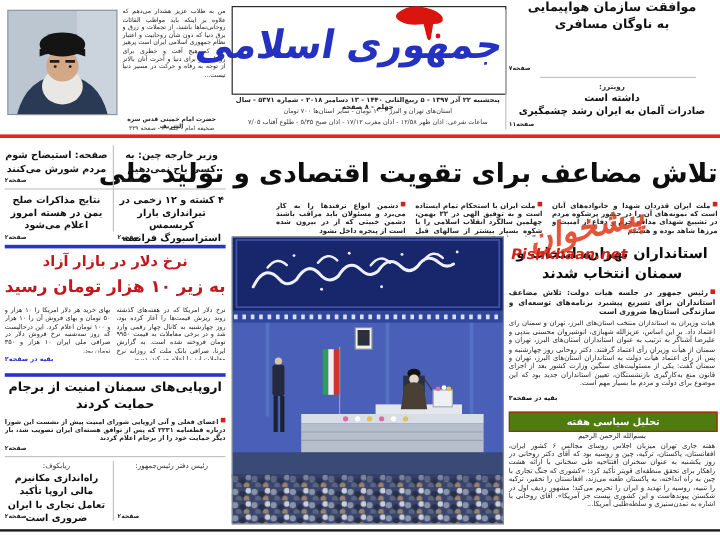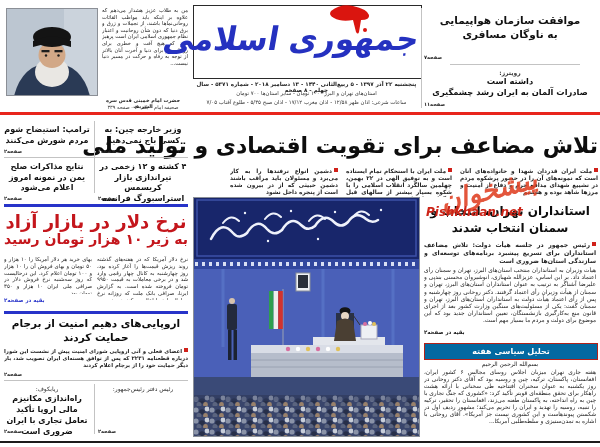--- a/index.html
+++ b/index.html
@@ -53,21 +53,21 @@
         <path d="M4 8 Q14 0 26 3 Q40 6 42 12 Q43 17 34 17 L32 29 Q31 32 29 29 L26 17 Q14 19 7 15 Q1 12 4 8 Z" fill="#da150f"></path>
         <circle cx="38" cy="27" r="2" fill="#da150f"></circle>
       </svg>
     </div>
   </div>
   <div class="abs c b" style="left:193px;top:81px;width:227px;font-size:5.6px;color:#222">پنجشنبه ۲۲ آذر ۱۳۹۷ - ۵ ربیع‌الثانی ۱۴۴۰ - ۱۳ دسامبر ۲۰۱۸ - شماره ۵۳۷۱ - سال چهلم - ۸ صفحه</div>
   <div class="abs c" style="left:193px;top:90px;width:227px;font-size:5.4px;color:#333">استان‌های تهران و البرز ۱۰۰۰ تومان - سایر استان‌ها ۷۰۰ تومان</div>
   <div class="abs c" style="left:193px;top:99px;width:227px;font-size:5.4px;color:#333">ساعات شرعی: اذان ظهر ۱۲/۵۸ - اذان مغرب ۱۷/۱۲ - اذان صبح ۵/۳۵ - طلوع آفتاب ۷/۰۵</div>
   <div class="abs rule-gray" style="left:421px;top:8px;width:1px;height:100px"></div>
 
-  <div class="abs c b" style="left:424px;top:14px;width:172px;font-size:10.5px;line-height:13.5px;color:#111">
+  <div class="abs c b" style="left:424px;top:0;width:172px;font-size:10.5px;line-height:13.5px;color:#111">
     <div>موافقت سازمان هواپیمایی</div>
     <div>به ناوگان مسافری</div>
   </div>
   <div class="abs pg" style="left:424px;top:54px;width:40px">صفحه۷</div>
   <div class="abs rule-gray" style="left:450px;top:64px;width:130px;height:1px"></div>
   <div class="abs c b kick" style="left:424px;top:69px;width:172px;font-size:6px">رویترز:</div>
   <div class="abs c b" style="left:424px;top:76px;width:172px;font-size:8.3px;line-height:11px;color:#111">
     <div>داشته است</div>
     <div>صادرات آلمان به ایران رشد چشمگیری</div>
   </div>
@@ -148,55 +148,55 @@
 
   <div class="abs b" style="left:428px;top:176px;width:110px;font-size:27px;color:#e04428;opacity:.9;transform:rotate(-14deg);font-style:italic;z-index:9">پیشخوان</div>
   <div class="abs b" style="left:426px;top:205px;width:120px;font-size:12px;color:#cc2418;font-style:italic;direction:ltr;z-index:9">Pishkhaan.net</div>
 
   <div class="abs rule-gray" style="left:94px;top:121px;width:1px;height:72px"></div>
   <div class="abs rule-gray" style="left:4px;top:157px;width:184px;height:1px"></div>
 
   <div class="abs c b" style="left:98px;top:124px;width:90px;font-size:8px;line-height:11px;color:#111">وزیر خارجه چین: به کسی باج نمی‌دهیم</div>
   <div class="abs pg" style="left:98px;top:148px;width:90px">صفحه۲</div>
 
-  <div class="abs c b" style="left:4px;top:124px;width:86px;font-size:8px;line-height:11px;color:#111">ترامپ: استیضاح شوم مردم شورش می‌کنند</div>
+  <div class="abs c b" style="left:4px;top:124px;width:86px;font-size:8px;line-height:11px;color:#111">صفحه: استیضاح شوم مردم شورش می‌کنند</div>
   <div class="abs pg" style="left:4px;top:148px;width:86px">صفحه۲</div>
 
   <div class="abs c b" style="left:98px;top:162px;width:90px;font-size:8px;line-height:10.5px;color:#111">۴ کشته و ۱۲ زخمی در تیراندازی بازار کریسمس استراسبورگ فرانسه</div>
   <div class="abs pg" style="left:98px;top:195px;width:90px">صفحه۲</div>
 
-  <div class="abs c b" style="left:4px;top:162px;width:86px;font-size:8px;line-height:10.5px;color:#111">نتایج مذاکرات صلح یمن در نمونه امروز اعلام می‌شود</div>
+  <div class="abs c b" style="left:4px;top:162px;width:86px;font-size:8px;line-height:10.5px;color:#111">نتایج مذاکرات صلح یمن در هسته امروز اعلام می‌شود</div>
   <div class="abs pg" style="left:4px;top:195px;width:86px">صفحه۲</div>
 
   <div class="abs rule-blue" style="left:4px;top:204px;width:184px;height:3px"></div>
-  <div class="abs c b nw h-red" style="left:4px;top:211px;width:184px;font-size:18px">نرخ دلار در بازار آزاد</div>
+  <div class="abs c b nw h-red" style="left:4px;top:211px;width:184px;font-size:12px">نرخ دلار در بازار آزاد</div>
   <div class="abs c b nw h-red" style="left:4px;top:231px;width:184px;font-size:14px">به زیر ۱۰ هزار تومان رسید</div>
   <div class="abs j ov" style="left:97px;top:256px;width:91px;height:44px;font-size:5.4px;line-height:6.8px;color:#222">نرخ دلار آمریکا که در هفته‌های گذشته روند ریزش قیمت‌ها را آغاز کرده بود، روز چهارشنبه به کانال چهار رقمی وارد شد و در برخی معاملات به قیمت ۹۹۵۰ تومان فروخته شده است. به گزارش ایرنا، صرافی بانک ملت که روزانه نرخ معاملات ارز را اعلام می‌کند، دیروز</div>
   <div class="abs j ov" style="left:4px;top:256px;width:88px;height:38px;font-size:5.4px;line-height:6.8px;color:#222">بهای خرید هر دلار آمریکا را ۱۰ هزار و ۵۰ تومان و بهای فروش آن را ۱۰ هزار و ۱۰۰ تومان اعلام کرد. این درحالیست که روز سه‌شنبه نرخ فروش دلار در صرافی ملی ایران ۱۰ هزار و ۳۵۰ تومان بود.</div>
   <div class="abs b blue-more" style="left:4px;top:297px;width:88px;font-size:5.4px;text-align:left">بقیه در صفحه۲</div>
 
   <div class="abs rule-blue" style="left:4px;top:311px;width:184px;height:3px"></div>
-  <div class="abs c b" style="left:4px;top:317px;width:184px;font-size:10.5px;line-height:13.5px;color:#0d0d0d">اروپایی‌های دهیم امنیت از برجام حمایت کردند</div>
+  <div class="abs c b" style="left:4px;top:317px;width:184px;font-size:10.5px;line-height:13.5px;color:#0d0d0d">اروپایی‌های سمنان امنیت از برجام حمایت کردند</div>
   <div class="abs j b sq ov" style="left:4px;top:348px;width:184px;height:21px;font-size:5.4px;line-height:6.8px;color:#222">اعضای فعلی و آتی اروپایی شورای امنیت پیش از نشست این شورا درباره قطعنامه ۲۲۳۱ که پس از توافق هسته‌ای ایران تصویب شد، بار دیگر حمایت خود را از برجام اعلام کردند</div>
   <div class="abs pg" style="left:4px;top:371px;width:40px">صفحه۲</div>
 
   <div class="abs rule-gray" style="left:4px;top:380px;width:184px;height:1px"></div>
   <div class="abs rule-gray" style="left:94px;top:384px;width:1px;height:50px"></div>
 
   <div class="abs c kick" style="left:98px;top:385px;width:90px;font-size:6px">رئیس دفتر رئیس‌جمهور:</div>
   <div class="abs pg" style="left:98px;top:428px;width:90px">صفحه۲</div>
 
   <div class="abs c kick" style="left:4px;top:385px;width:86px;font-size:6px">ریابکوف:</div>
   <div class="abs c b" style="left:4px;top:393px;width:86px;font-size:8px;line-height:11px;color:#111">راه‌اندازی مکانیزم مالی اروپا تأکید تعامل تجاری با ایران ضروری است</div>
   <div class="abs pg" style="left:4px;top:428px;width:86px">صفحه۲</div>
 
   <div class="abs c b" style="left:424px;top:203px;width:172px;font-size:12px;line-height:16.5px;color:#0d0d0d">استانداران تهران، انتخاب و سمنان انتخاب شدند</div>
   <div class="abs j b sq ov" style="left:424px;top:241px;width:172px;height:24px;font-size:6.2px;line-height:7.8px;color:#222">رئیس جمهور در جلسه هیأت دولت: تلاش مضاعف استانداران برای تسریع پیشبرد برنامه‌های توسعه‌ای و سازندگی استان‌ها ضروری است</div>
   <div class="abs j ov" style="left:424px;top:267px;width:172px;height:60px;font-size:5.8px;line-height:7.2px;color:#222">هیأت وزیران به استانداران منتخب استان‌های البرز، تهران و سمنان رأی اعتماد داد. بر این اساس، عزیزالله شهبازی، انوشیروان محسنی بندپی و علیرضا آشناگر به ترتیب به عنوان استانداران استان‌های البرز، تهران و سمنان از هیأت وزیران رأی اعتماد گرفتند. دکتر روحانی روز چهارشنبه و پس از رأی اعتماد هیأت دولت به استانداران استان‌های البرز، تهران و سمنان گفت: یکی از مسئولیت‌های سنگین وزارت کشور بعد از اجرای قانون منع به‌کارگیری بازنشستگان، تعیین استانداران جدید بود که این موضوع برای دولت و مردم ما بسیار مهم است.</div>
   <div class="abs b" style="left:424px;top:329px;width:172px;font-size:5.4px;text-align:left;color:#111">بقیه در صفحه۲</div>
 
-  <div class="abs c b" style="left:424px;top:343px;width:172px;height:15px;background:#0369a1;color:#ffffff;font-size:8px;line-height:15px;border:1px solid #b1221a">تحلیل سیاسی هفته</div>
+  <div class="abs c b" style="left:424px;top:343px;width:172px;height:15px;background:#4d7c0f;color:#ffffff;font-size:8px;line-height:15px;border:1px solid #b1221a">تحلیل سیاسی هفته</div>
   <div class="abs c" style="left:424px;top:361px;width:172px;font-size:5.8px;color:#222">بسم‌الله الرحمن الرحیم</div>
   <div class="abs j ov" style="left:424px;top:369px;width:172px;height:70px;font-size:5.8px;line-height:7px;color:#222">هفته جاری تهران میزبان اجلاس روسای مجالس ۶ کشور ایران، افغانستان، پاکستان، ترکیه، چین و روسیه بود که آقای دکتر روحانی در روز یکشنبه به عنوان سخنران افتتاحیه طی سخنانی با ارائه هشت راهکار برای تحقق منطقه‌ای قویتر تأکید کرد: «کشوری که جنگ تجاری با چین به راه انداخته، به پاکستان طعنه می‌زند، افغانستان را تحقیر، ترکیه را تنبیه، روسیه را تهدید و ایران را تحریم می‌کند؛ مشهور ردیف اول در شکستن پیوندهاست و این کشوری نیست جز آمریکا». آقای روحانی با اشاره به تمدن‌ستیزی و سلطه‌طلبی آمریکا...</div>
 
   <div class="abs rule-dark" style="left:0;top:441px;width:600px;height:2px"></div>
 
 </div>
 
 </body></html>

